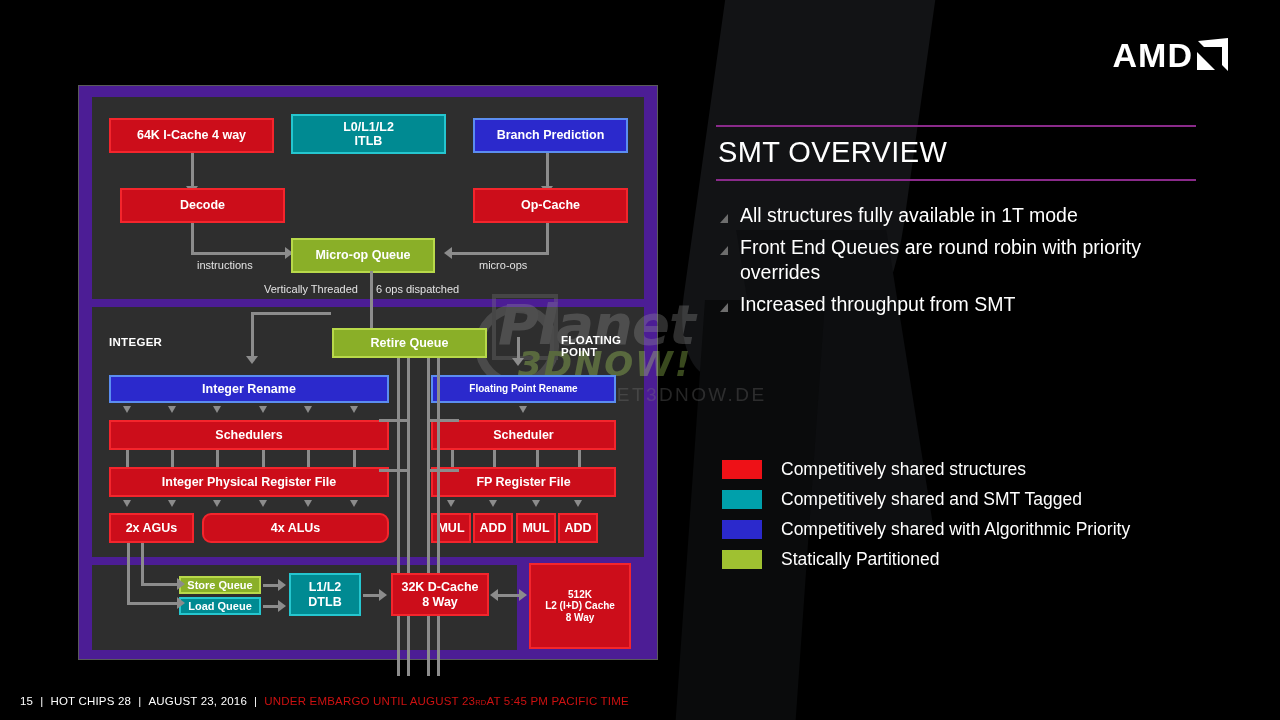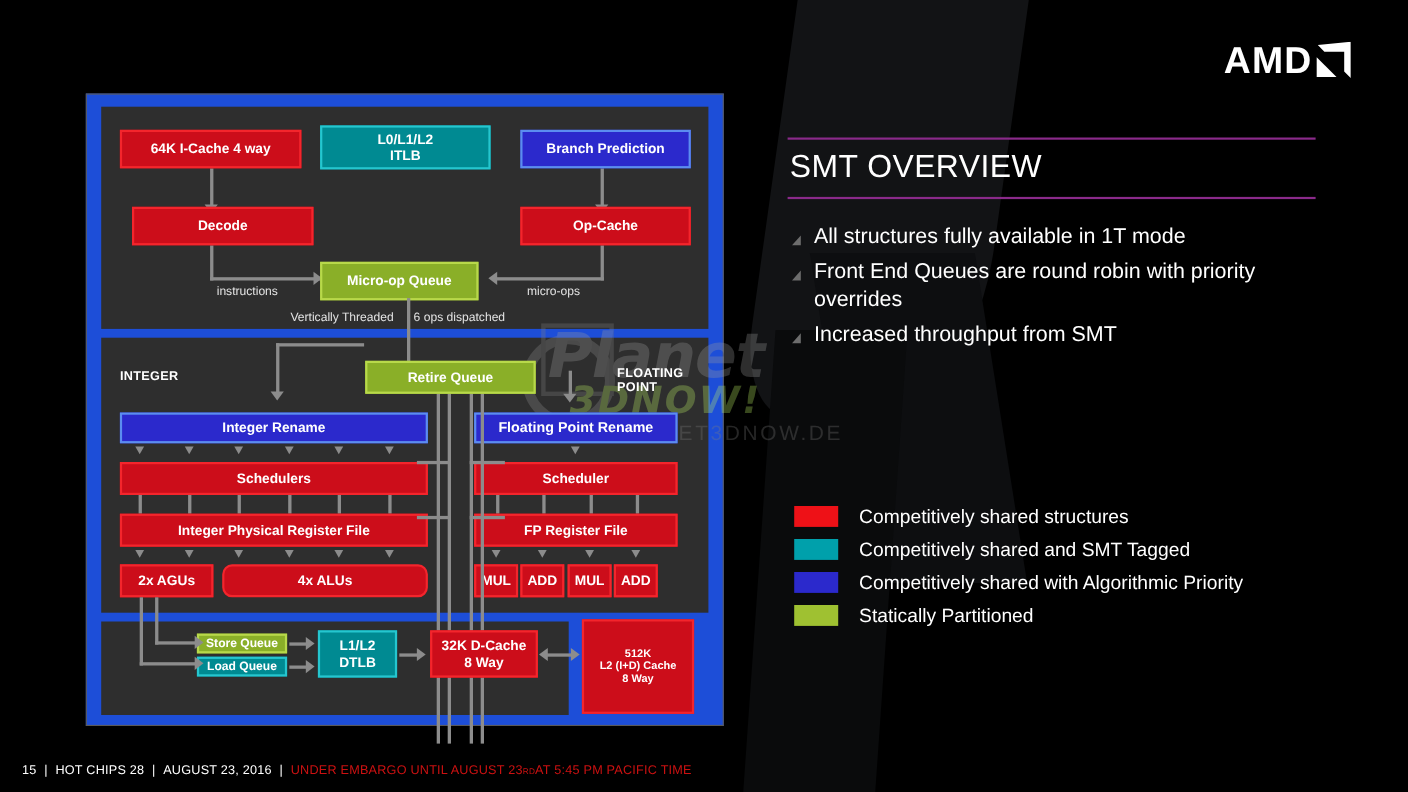--- a/index.html
+++ b/index.html
@@ -103,21 +103,21 @@
     margin-left: 2px;
     margin-top: 0px;
   }
 
   
   #diagram {
     position: absolute;
     left: 78px; top: 85px;
     width: 580px; height: 575px;
     border: 1px solid #5a5a5a;
-    background: #1d4ed8;
+    background: #4c1d95;
   }
   .panel {
     position: absolute;
     background: #2e2e2e;
   }
   #panel-front { left: 13px; top: 11px; width: 552px; height: 202px; }
   #panel-exec  { left: 13px; top: 221px; width: 552px; height: 250px; }
   #panel-mem   { left: 13px; top: 479px; width: 425px; height: 85px; }
 
   .blk {
@@ -318,21 +318,21 @@
     <div class="blk red" style="left:123px; top:427px; width:187px; height:30px; font-size:12.5px;border-radius:9px;">4x ALUs</div>
 
     <div class="ln lnv" style="left:48px;  top:457px; height:62px; z-index:9;"></div>
     <div class="ln lnh" style="left:48px;  top:516px; width:55px; z-index:9;"></div>
     <div class="arw arw-r" style="left:98px; top:511px; z-index:9;"></div>
 
     <div class="ln lnv" style="left:62px;  top:457px; height:43px; z-index:9;"></div>
     <div class="ln lnh" style="left:62px;  top:497px; width:41px; z-index:9;"></div>
     <div class="arw arw-r" style="left:98px; top:492px; z-index:9;"></div>
 
-    <div class="blk blue" style="left:352px; top:289px; width:185px; height:28px; font-size:13px;">Floating Point Rename</div>
+    <div class="blk blue" style="left:352px; top:289px; width:185px; height:28px; font-size:10px;">Floating Point Rename</div>
 
     <div class="arw arw-sd" style="left:440px; top:320px;"></div>
 
     <div class="blk red" style="left:352px; top:334px; width:185px; height:30px; font-size:12.5px;">Scheduler</div>
 
     <div class="ln lnv" style="left:372px; top:364px; height:17px;"></div>
     <div class="ln lnv" style="left:414px; top:364px; height:17px;"></div>
     <div class="ln lnv" style="left:457px; top:364px; height:17px;"></div>
     <div class="ln lnv" style="left:499px; top:364px; height:17px;"></div>
 

